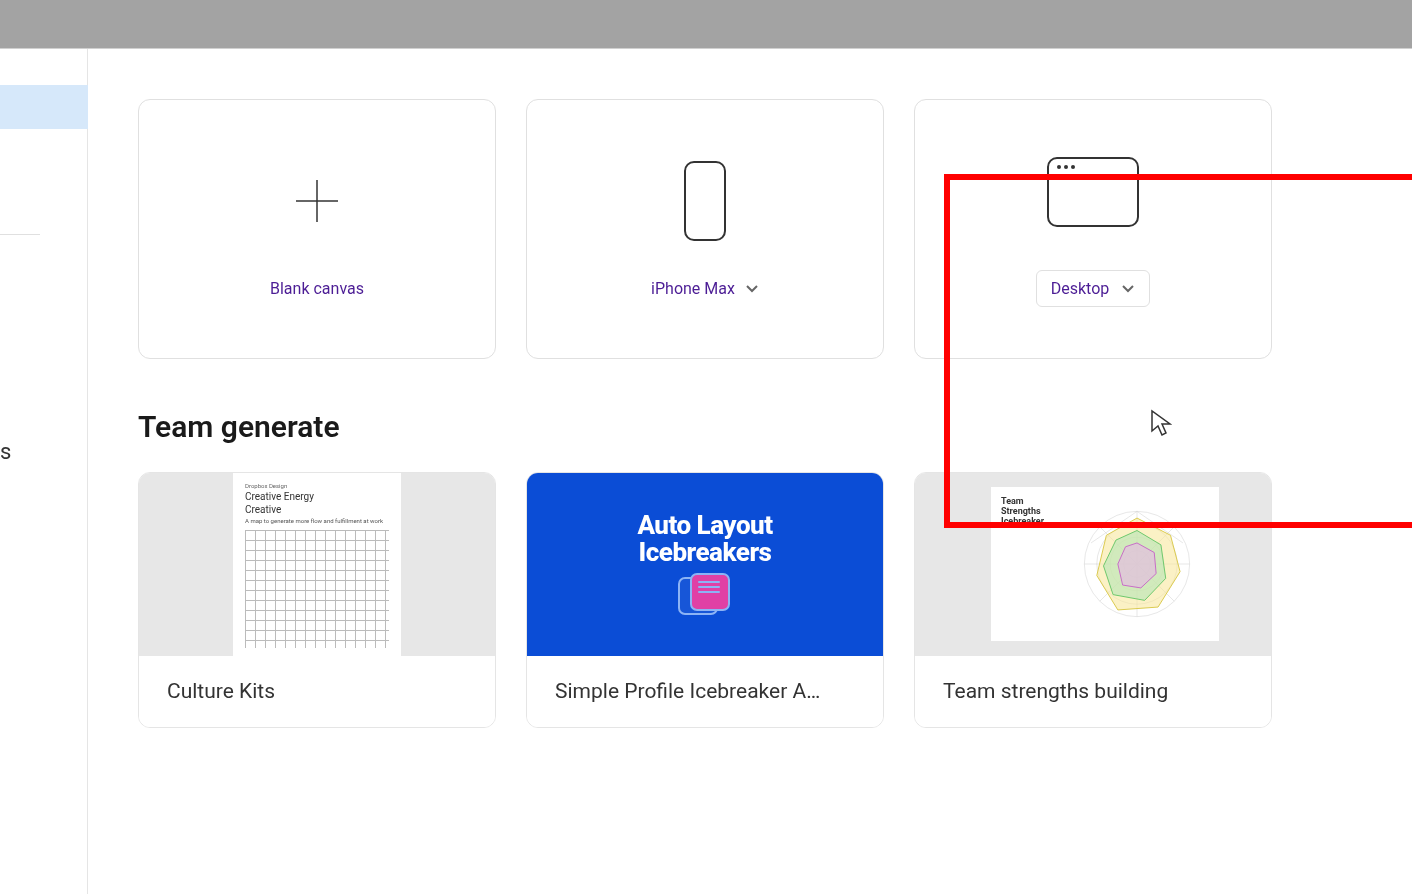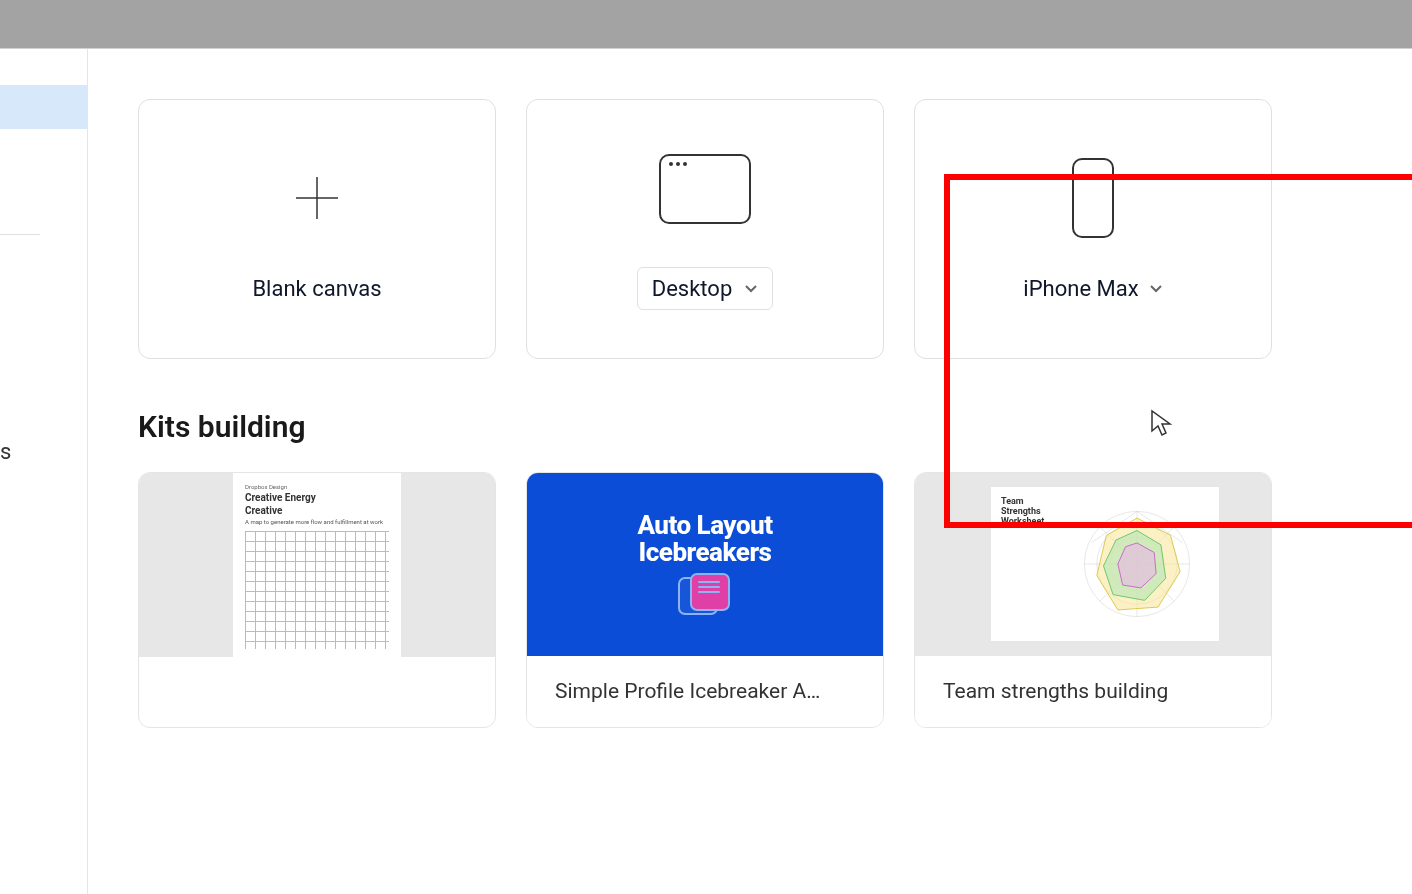--- a/index.html
+++ b/index.html
@@ -121,22 +121,22 @@
       gap: 3px;
     }
     .desktop-dots span {
       width: 4px;
       height: 4px;
       background: #333;
       border-radius: 50%;
       display: inline-block;
     }
     .preset-label {
-      font-size: 22px;
-      color: #0f172a;
+      font-size: 16px;
+      color: #4c1d95;
       display: flex;
       align-items: center;
       gap: 10px;
     }
     .dropdown-label {
       border: 1px solid #e0e0e0;
       border-radius: 6px;
       padding: 8px 14px;
       display: flex;
       align-items: center;
@@ -199,21 +199,21 @@
     
     .thumb1-inner {
       width: 168px;
       height: 184px;
       background: #fff;
       padding: 10px 12px;
       font-size: 7px;
       color: #333;
     }
     .thumb1-inner .small { font-size: 6px; color: #666; }
-    .thumb1-inner .title { font-size: 10px; font-weight: 700; margin: 2px 0; line-height: 1.1;}
+    .thumb1-inner .title { font-size: 10px; font-weight: 400; margin: 2px 0; line-height: 1.1;}
     .thumb1-inner .sub { font-size: 6px; color: #555; margin-bottom: 6px;}
     .thumb1-grid {
       width: 144px;
       height: 118px;
       background: #fff;
       background-image:
         linear-gradient(#bbb 1px, transparent 1px),
         linear-gradient(90deg, #bbb 1px, transparent 1px);
       background-size: 10px 10px;
       position: relative;
@@ -321,68 +321,69 @@
     <div class="cards-row">
 
       <div class="preset-card">
         <div class="preset-icon-area">
           <svg class="plus-icon" viewBox="0 0 42 42">
             <line x1="21" y1="0" x2="21" y2="42"></line>
             <line x1="0" y1="21" x2="42" y2="21"></line>
           </svg>
         </div>
         <div class="preset-label">Blank canvas</div>
+      </div>
+
+      <div class="preset-card">
+        <div class="preset-icon-area">
+          <div class="phone-icon"></div>
+        </div>
+        <div class="preset-label">
+          <span>iPhone Max</span>
+          <svg class="chevron" viewBox="0 0 14 14">
+            <polyline points="2,5 7,10 12,5"></polyline>
+          </svg>
+        </div>
       </div>
 
       <div class="preset-card">
         <div class="preset-icon-area">
           <div class="desktop-icon">
             <div class="desktop-dots">
                 <span></span>
                 <span></span>
                 <span></span>
               </div>
           </div>
         </div>
         <div class="preset-label dropdown-label">
           <span>Desktop</span>
           <svg class="chevron" viewBox="0 0 14 14">
             <polyline points="2,5 7,10 12,5"></polyline>
           </svg>
         </div>
       </div>
 
-      <div class="preset-card">
-        <div class="preset-icon-area">
-          <div class="phone-icon"></div>
-        </div>
-        <div class="preset-label">
-          <span>iPhone Max</span>
-          <svg class="chevron" viewBox="0 0 14 14">
-            <polyline points="2,5 7,10 12,5"></polyline>
-          </svg>
-        </div>
-      </div>
-
     </div>
 
-    <h2 class="section-title">Kits building</h2>
+    <h2 class="section-title">Team generate</h2>
 
     <div class="cards-row">
 
       <div class="template-card">
         <div class="template-thumb">
           <div class="thumb1-inner">
             <div class="small">Dropbox Design</div>
             <div class="title">Creative Energy</div>
             <div class="title">Creative</div>
             <div class="sub">A map to generate more flow and fulfillment at work</div>
             <div class="thumb1-grid"></div>
           </div>
         </div>
+        <div class="template-label">Culture Kits</div>
       </div>
 
       <div class="template-card">
         <div class="template-thumb thumb2">
           <div class="t2title">
             <div>Auto Layout</div>
             <div>Icebreakers</div>
           </div>
           <div class="thumb2-icon">
             <div class="rect1"></div>
@@ -396,21 +397,21 @@
         </div>
         <div class="template-label">Simple Profile Icebreaker A…</div>
       </div>
 
       <div class="template-card">
         <div class="template-thumb thumb3">
           <div class="thumb3-inner">
             <div class="t3title">
               <div>Team</div>
               <div>Strengths</div>
-              <div>Worksheet</div>
+              <div>Icebreaker</div>
             </div>
             <svg class="radar" viewBox="0 0 140 140">
               <g stroke="#ccc" stroke-width="0.5" fill="none">
                 <circle cx="70" cy="70" r="55"></circle>
                 <circle cx="70" cy="70" r="42"></circle>
                 <circle cx="70" cy="70" r="28"></circle>
                 <circle cx="70" cy="70" r="14"></circle>
                 <line x1="70" y1="15" x2="70" y2="125"></line>
                 <line x1="15" y1="70" x2="125" y2="70"></line>
                 <line x1="31" y1="31" x2="109" y2="109"></line>

